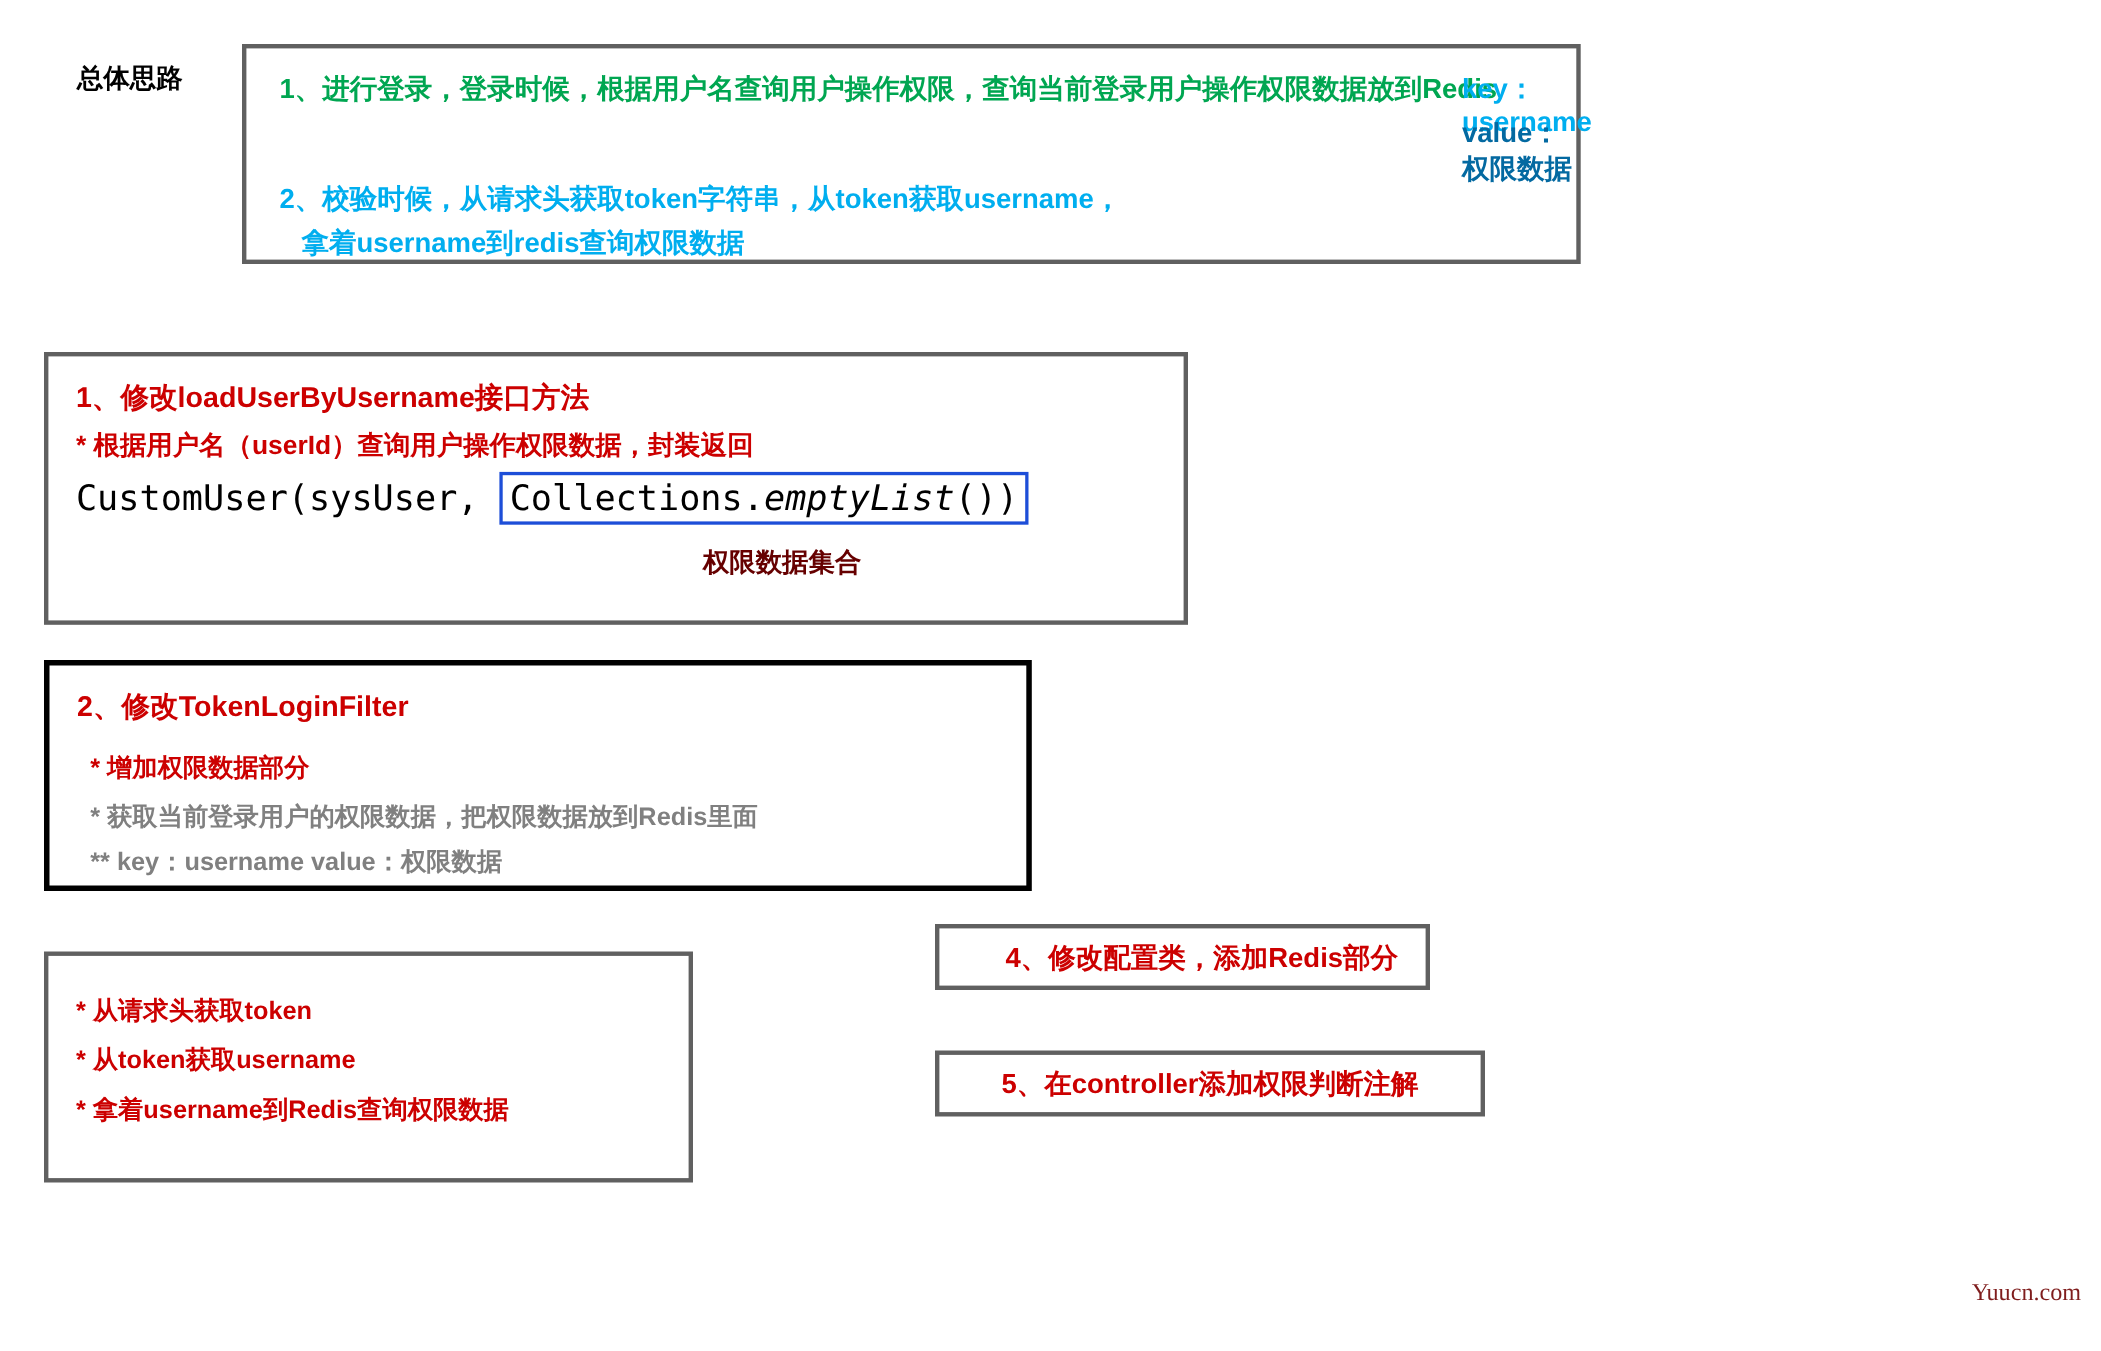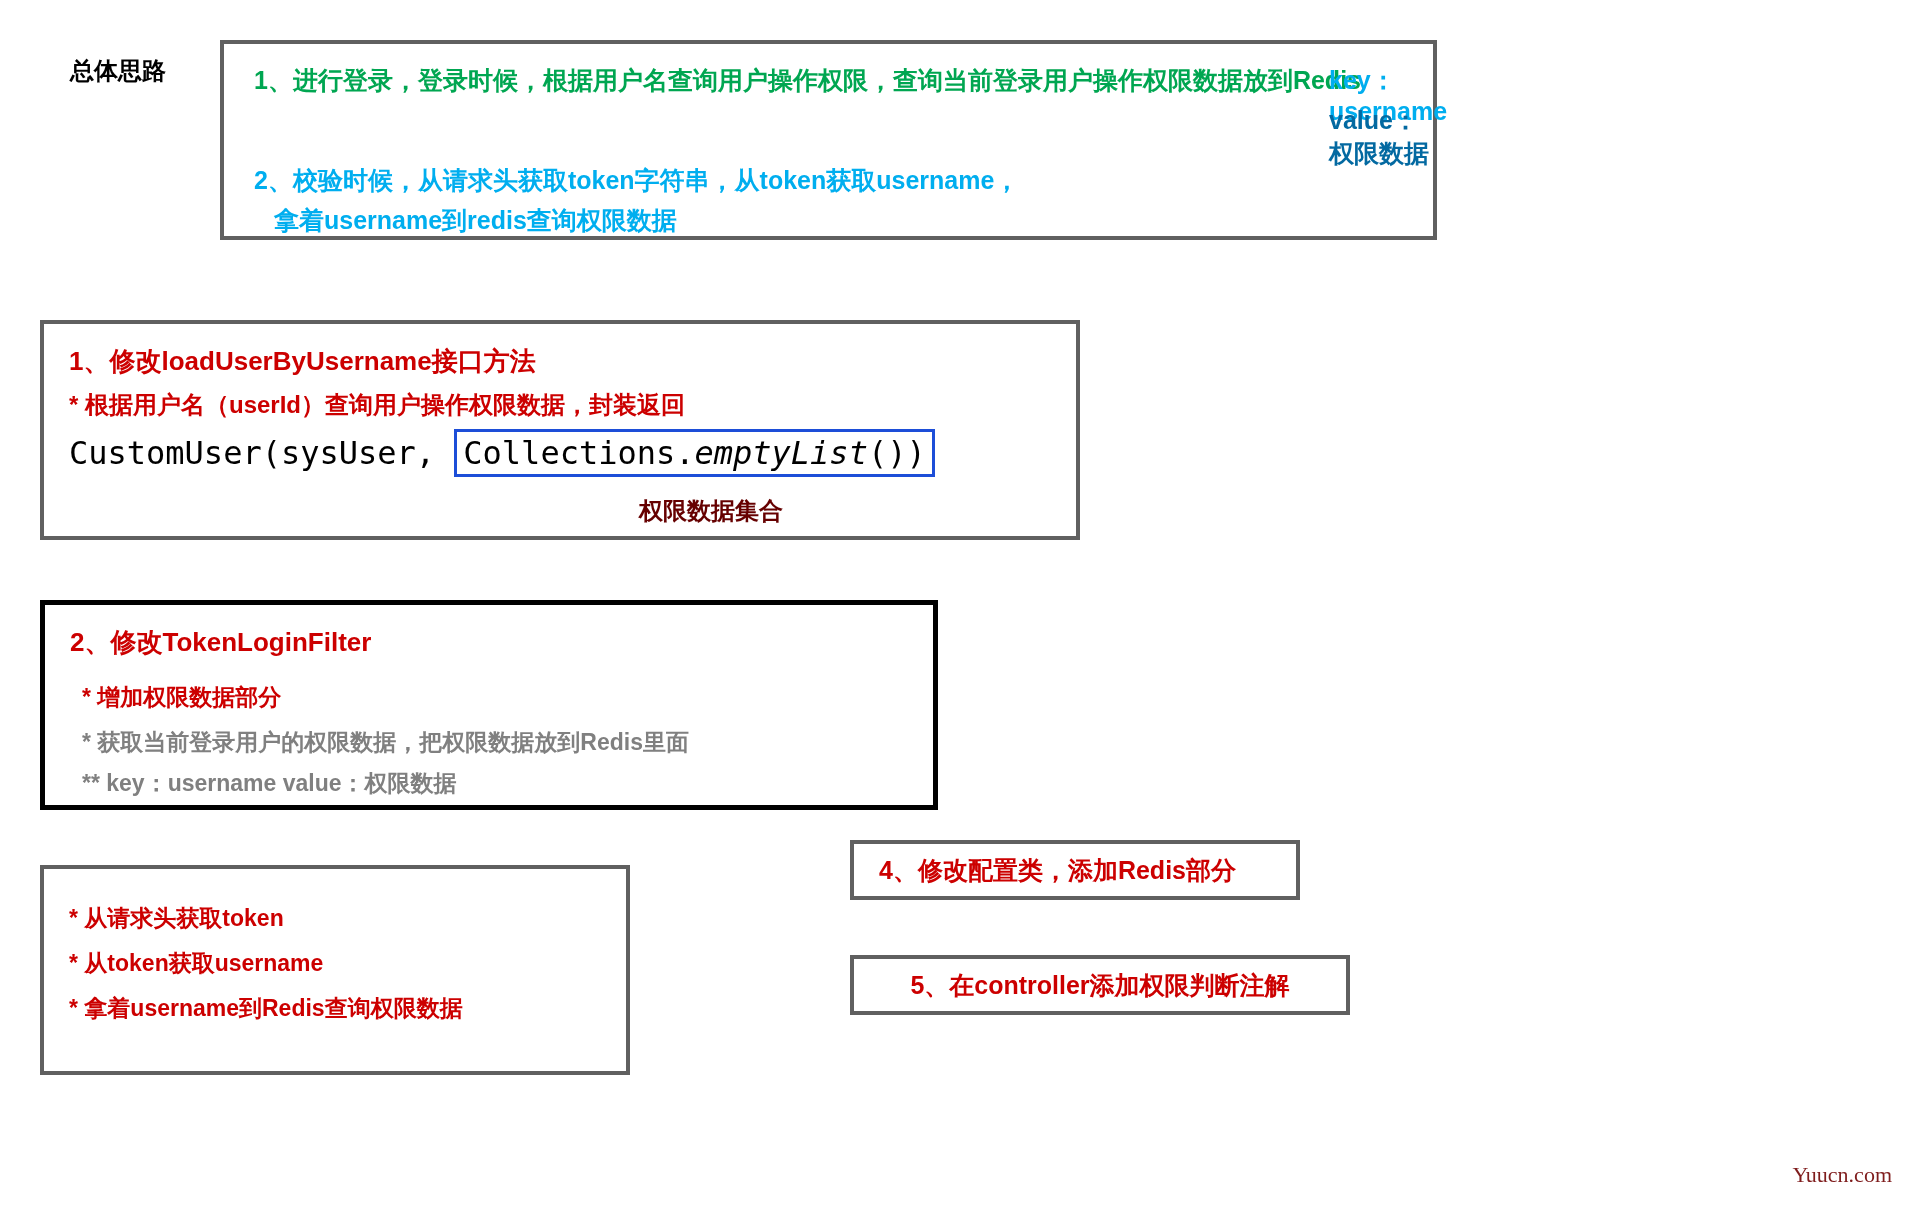--- a/index.html
+++ b/index.html
@@ -41,21 +41,21 @@
       position: absolute; left: 30px; top: 120px;
       color: #00aeef; font-size: 25px; font-weight: bold;
     }
     .step2-line2 {
       position: absolute; left: 50px; top: 160px;
       color: #00aeef; font-size: 25px; font-weight: bold;
     }
 
     .box-1 {
       left: 40px; top: 320px;
-      width: 1040px; height: 220px;
+      width: 1040px; height: 248px;
     }
     .b1-t {
       color: #cc0000; font-size: 26px; font-weight: bold;
     }
     .b1-sub {
       color: #cc0000; font-size: 24px; font-weight: bold; margin-top: 10px;
     }
     .b1-code {
       margin-top: 8px;
       font-family: Consolas, monospace;
@@ -87,21 +87,21 @@
     .box-3 {
       left: 40px; top: 865px;
       width: 590px; height: 210px;
     }
     .b3-t { color: #cc0000; font-size: 26px; font-weight: bold; }
     .b3-l { color: #cc0000; font-size: 23px; font-weight: bold; margin-top: 14px; }
 
     .box-4 {
       left: 850px; top: 840px;
       width: 450px; height: 60px;
-      display: flex; align-items: center; justify-content: flex-start;
+      display: flex; align-items: center; justify-content: flex-end;
     }
     .b4-t { color: #cc0000; font-size: 25px; font-weight: bold; }
 
     .box-5 {
       left: 850px; top: 955px;
       width: 500px; height: 60px;
       display: flex; align-items: center; justify-content: center;
     }
     .b5-t { color: #cc0000; font-size: 25px; font-weight: bold; }
 

